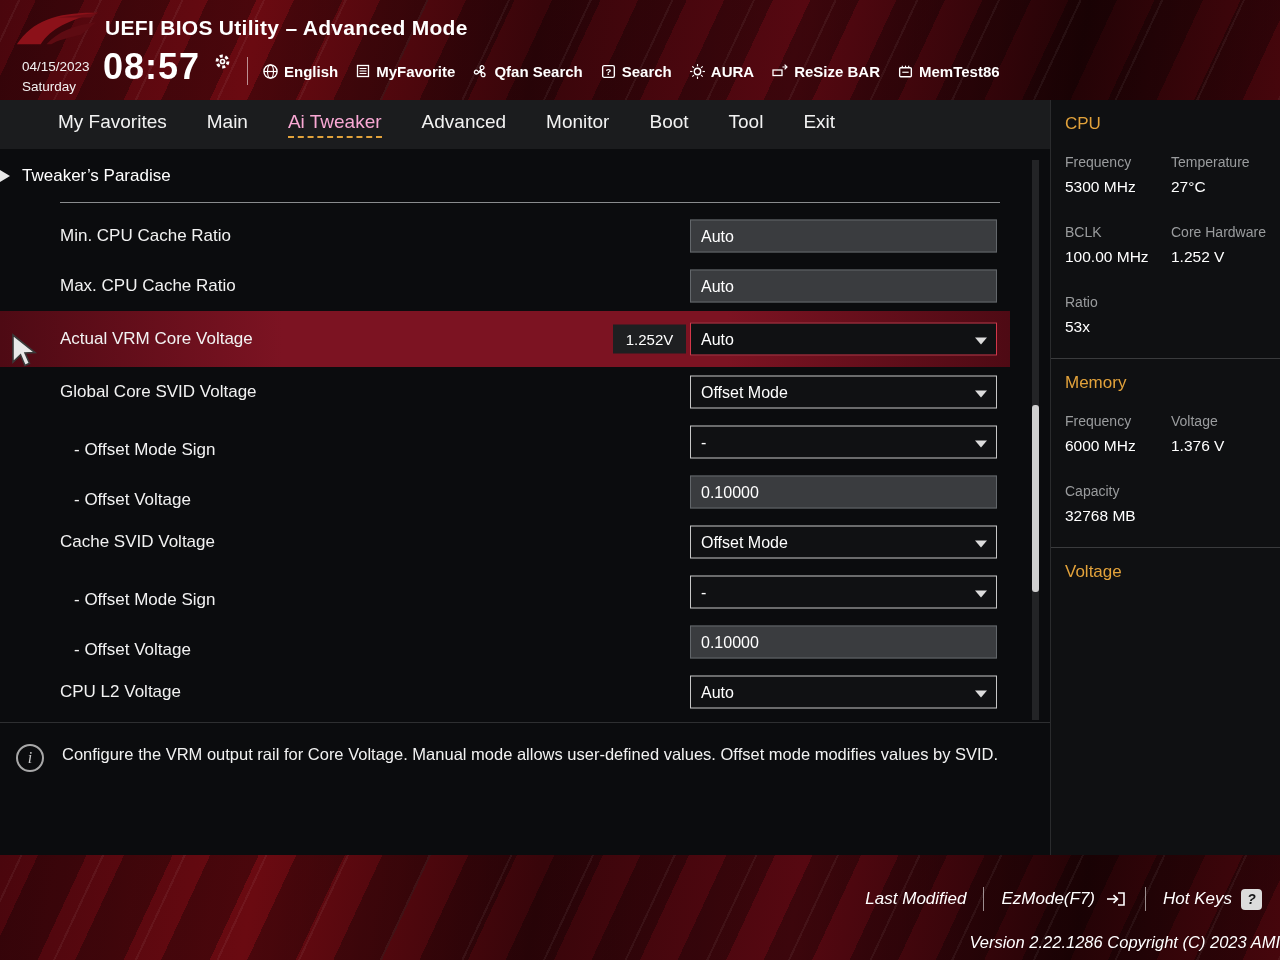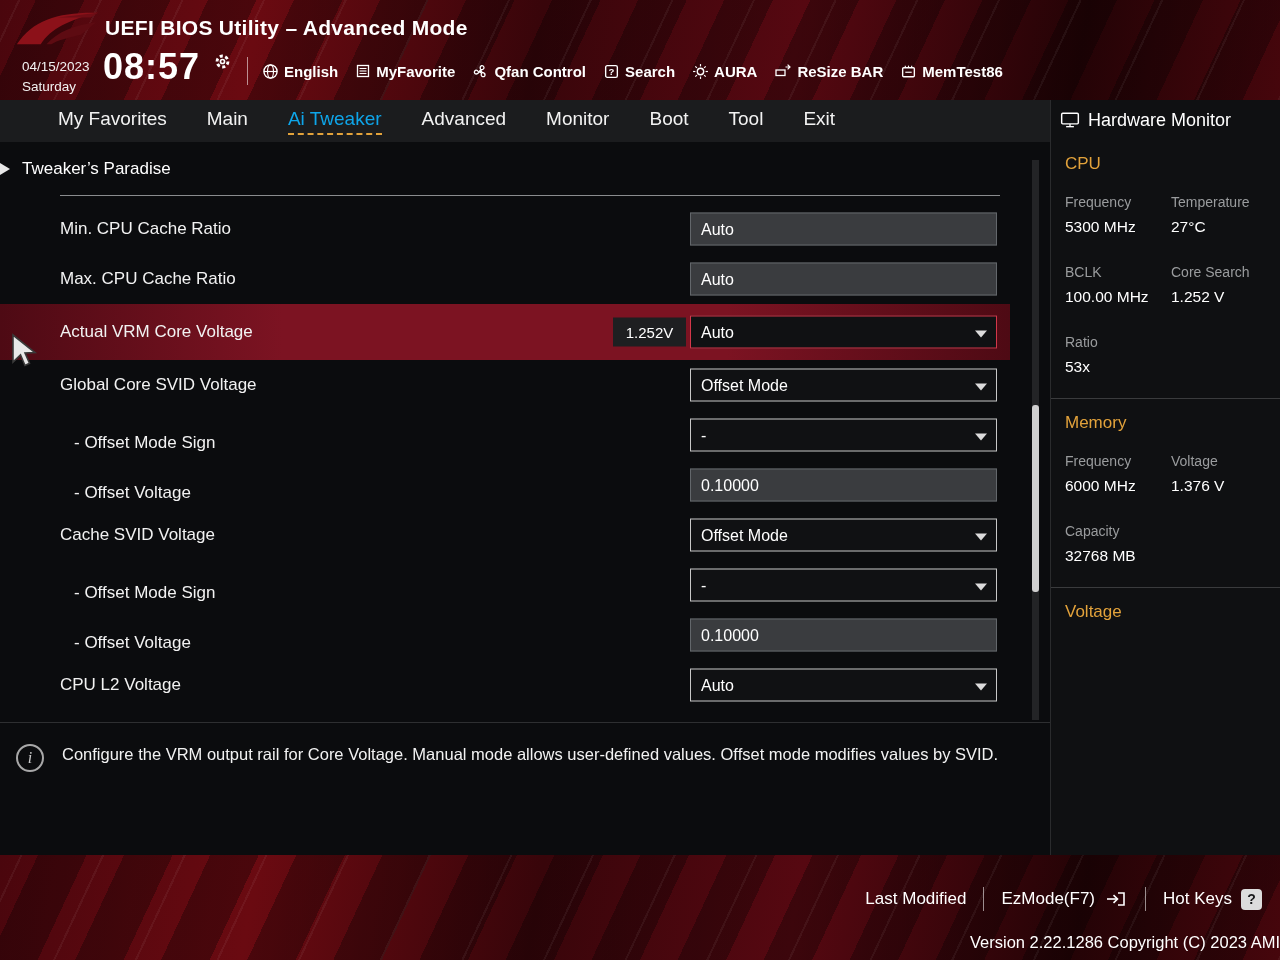--- a/index.html
+++ b/index.html
@@ -27,24 +27,24 @@
   .clock-gear { position:absolute; left:213px; top:52px; width:19px; height:19px; }
   .hdr-sep { position:absolute; left:247px; top:57px; width:1px; height:28px; background:rgba(255,255,255,0.55); }
   .toolbar { position:absolute; left:262px; top:55px; height:32px; display:flex; align-items:center; gap:17px; font-size:15px; font-weight:bold; white-space:nowrap; }
   .tool-item { display:flex; align-items:center; gap:5px; cursor:default; }
   .tool-item svg { flex:0 0 auto; }
 
   
   .main-row { display:flex; height:755px; }
   .content-col { width:1050px; display:flex; flex-direction:column; background:#0b0c0e; position:relative; }
 
-  .nav { height:42px; background:#1b1c1e; display:flex; align-items:stretch; padding-left:38px; }
+  .nav { height:49px; background:#1b1c1e; display:flex; align-items:stretch; padding-left:38px; }
   .tab { padding:0 20px; font-size:19px; color:#f2f2f2; display:flex; align-items:center; }
   .tab .tab-label { padding-bottom:3px; border-bottom:2px solid transparent; }
-  .tab.active .tab-label { color:#0ea5e9; border-bottom:2px dashed #e2a23b; }
+  .tab.active .tab-label { color:#f9a8d4; border-bottom:2px dashed #e2a23b; }
 
   .settings { flex:1; position:relative; padding-top:12px; }
   .breadcrumb { display:flex; align-items:center; gap:12px; height:30px; font-size:17px; }
   .bc-arrow { width:0; height:0; border-left:10px solid #e8e8e8; border-top:6px solid transparent; border-bottom:6px solid transparent; }
   .rule { height:1px; background:#8a8c8e; margin:11px 50px 0 60px; }
 
   .rows { margin-top:8px; }
   .row { position:relative; height:50px; }
   .row.hl { height:56px; width:1010px;
     background:linear-gradient(90deg,#4e0a14 0%, #7c1322 28%, #7c1322 72%, #4e0a14 100%); }
@@ -68,21 +68,21 @@
   .sidebar { flex:1; background:#0f1012; border-left:1px solid #2a2b2d; display:flex; flex-direction:column; }
   .hw-header { height:40px; display:flex; align-items:center; gap:8px; padding-left:9px; font-size:18px; color:#fff; }
   .hw-section { padding:14px 14px 22px; border-bottom:1px solid #3a3b3d; }
   .hw-section.last { border-bottom:none; }
   .hw-title { color:#e2a23b; font-size:17px; margin-bottom:20px; }
   .hw-grid { display:grid; grid-template-columns:106px 1fr; row-gap:28px; }
   .hw-item .lbl { font-size:14px; color:#9a9c9e; margin-bottom:8px; }
   .hw-item .val { font-size:15.5px; color:#ffffff; }
 
   
-  .footer { height:105px; position:relative; }
+  .footer { height:105px; position:relative;font-style:italic; }
   .footer-actions { position:absolute; right:18px; top:32px; display:flex; align-items:center; gap:17px; font-size:17px; }
   .f-sep { width:1px; height:24px; background:rgba(255,255,255,0.55); }
   .ez, .hk { display:flex; align-items:center; gap:9px; cursor:default; }
   .q-box { width:21px; height:21px; background:#dcdcdc; color:#17181a; border-radius:4px; font-weight:bold; display:flex; align-items:center; justify-content:center; font-size:14px; }
   .version { position:absolute; left:0; right:0; bottom:8px; text-align:right; font-size:16.5px; }
 
   .cursor { position:absolute; left:8px; top:332px; z-index:50; }
   svg.icon { display:block; }
 </style>
 </head>
@@ -127,21 +127,21 @@
     </div>
     <div class="tool-item">
       <svg class="icon" width="17" height="17" viewBox="0 0 16 16">
         <circle cx="8" cy="8" r="1.6" fill="#fff"></circle>
         <g fill="none" stroke="#fff" stroke-width="1.2">
           <path d="M8 6.2 C 6.6 2, 11 1.2, 11.3 4.4 C 11.4 5.6, 9.9 6.5, 8 6.2"></path>
           <path d="M8 6.2 C 6.6 2, 11 1.2, 11.3 4.4 C 11.4 5.6, 9.9 6.5, 8 6.2" transform="rotate(120 8 8)"></path>
           <path d="M8 6.2 C 6.6 2, 11 1.2, 11.3 4.4 C 11.4 5.6, 9.9 6.5, 8 6.2" transform="rotate(240 8 8)"></path>
         </g>
       </svg>
-      <span>Qfan Control</span>
+      <span>Qfan Search</span>
     </div>
     <div class="tool-item">
       <svg class="icon" width="17" height="17" viewBox="0 0 16 16">
         <rect x="2.5" y="2.5" width="11" height="11" rx="1.5" fill="none" stroke="#fff" stroke-width="1.3"></rect>
         <text x="8" y="11.3" text-anchor="middle" font-size="9" fill="#fff" font-family="Liberation Sans, sans-serif">?</text>
       </svg>
       <span>Search</span>
     </div>
     <div class="tool-item">
       <svg class="icon" width="17" height="17" viewBox="0 0 16 16">
@@ -301,46 +301,38 @@
     <div class="scroll-track"></div>
     <div class="scroll-thumb"></div>
 
     <div class="help">
       <div class="info-icon">i</div>
       <div class="help-text">Configure the VRM output rail for Core Voltage. Manual mode allows user-defined values. Offset mode modifies values by SVID.</div>
     </div>
   </div>
 
   <aside class="sidebar">
-    <div class="hw-header">
-      <svg class="icon" width="20" height="18" viewBox="0 0 18 16">
-        <rect x="1.5" y="2" width="15" height="9.5" rx="1" fill="none" stroke="#fff" stroke-width="1.3"></rect>
-        <line x1="9" y1="11.5" x2="9" y2="13.6" stroke="#fff" stroke-width="1.2"></line>
-        <line x1="5.5" y1="14" x2="12.5" y2="14" stroke="#fff" stroke-width="1.2"></line>
-      </svg>
-      <span>Hardware Monitor</span>
-    </div>
 
     <section class="hw-section">
       <div class="hw-title">CPU</div>
       <div class="hw-grid">
         <div class="hw-item">
           <div class="lbl">Frequency</div>
           <div class="val">5300 MHz</div>
         </div>
         <div class="hw-item">
           <div class="lbl">Temperature</div>
           <div class="val">27°C</div>
         </div>
         <div class="hw-item">
           <div class="lbl">BCLK</div>
           <div class="val">100.00 MHz</div>
         </div>
         <div class="hw-item">
-          <div class="lbl">Core Search</div>
+          <div class="lbl">Core Hardware</div>
           <div class="val">1.252 V</div>
         </div>
         <div class="hw-item">
           <div class="lbl">Ratio</div>
           <div class="val">53x</div>
         </div>
       </div>
     </section>
 
     <section class="hw-section">

